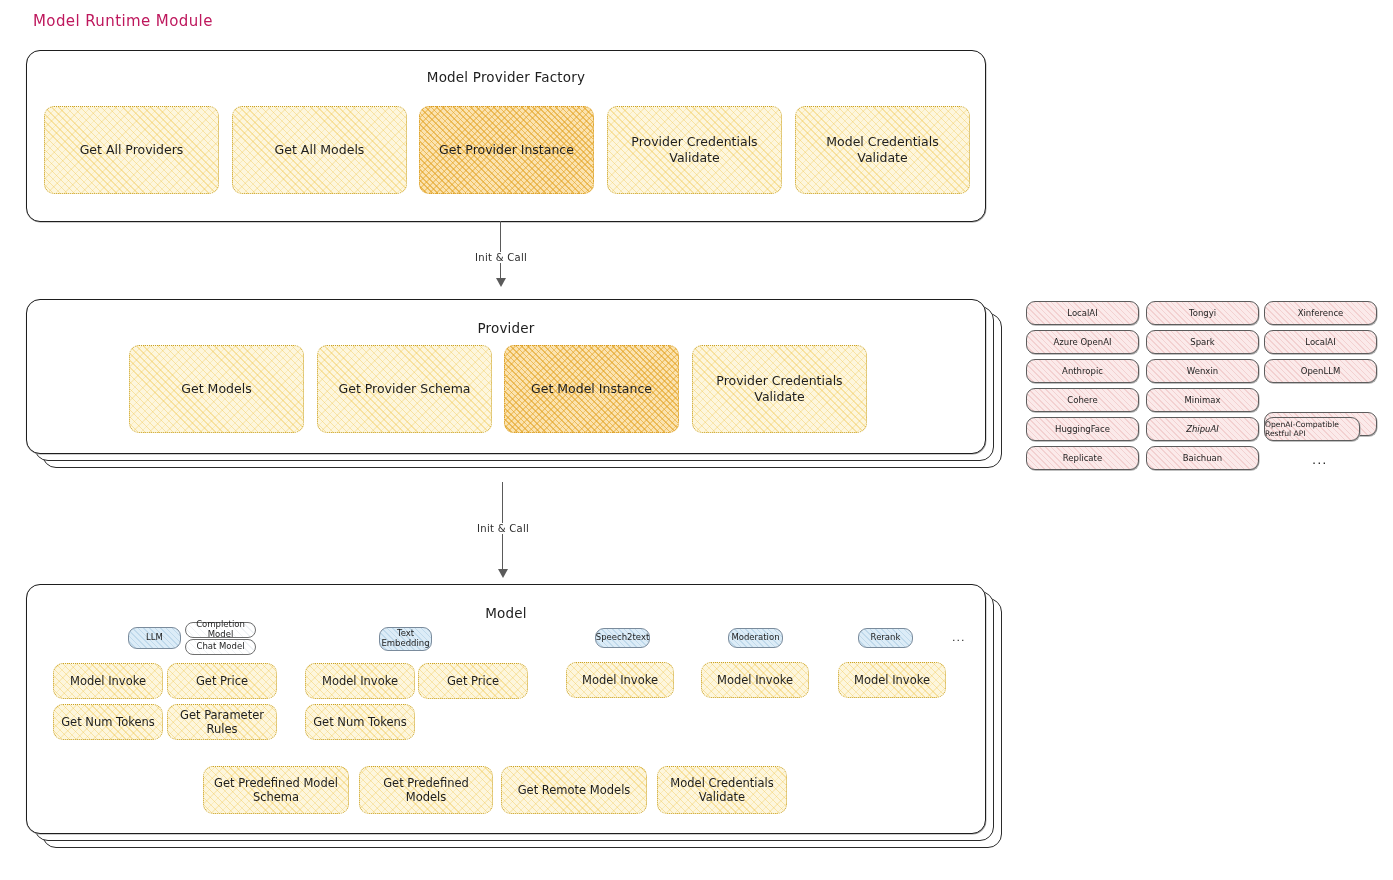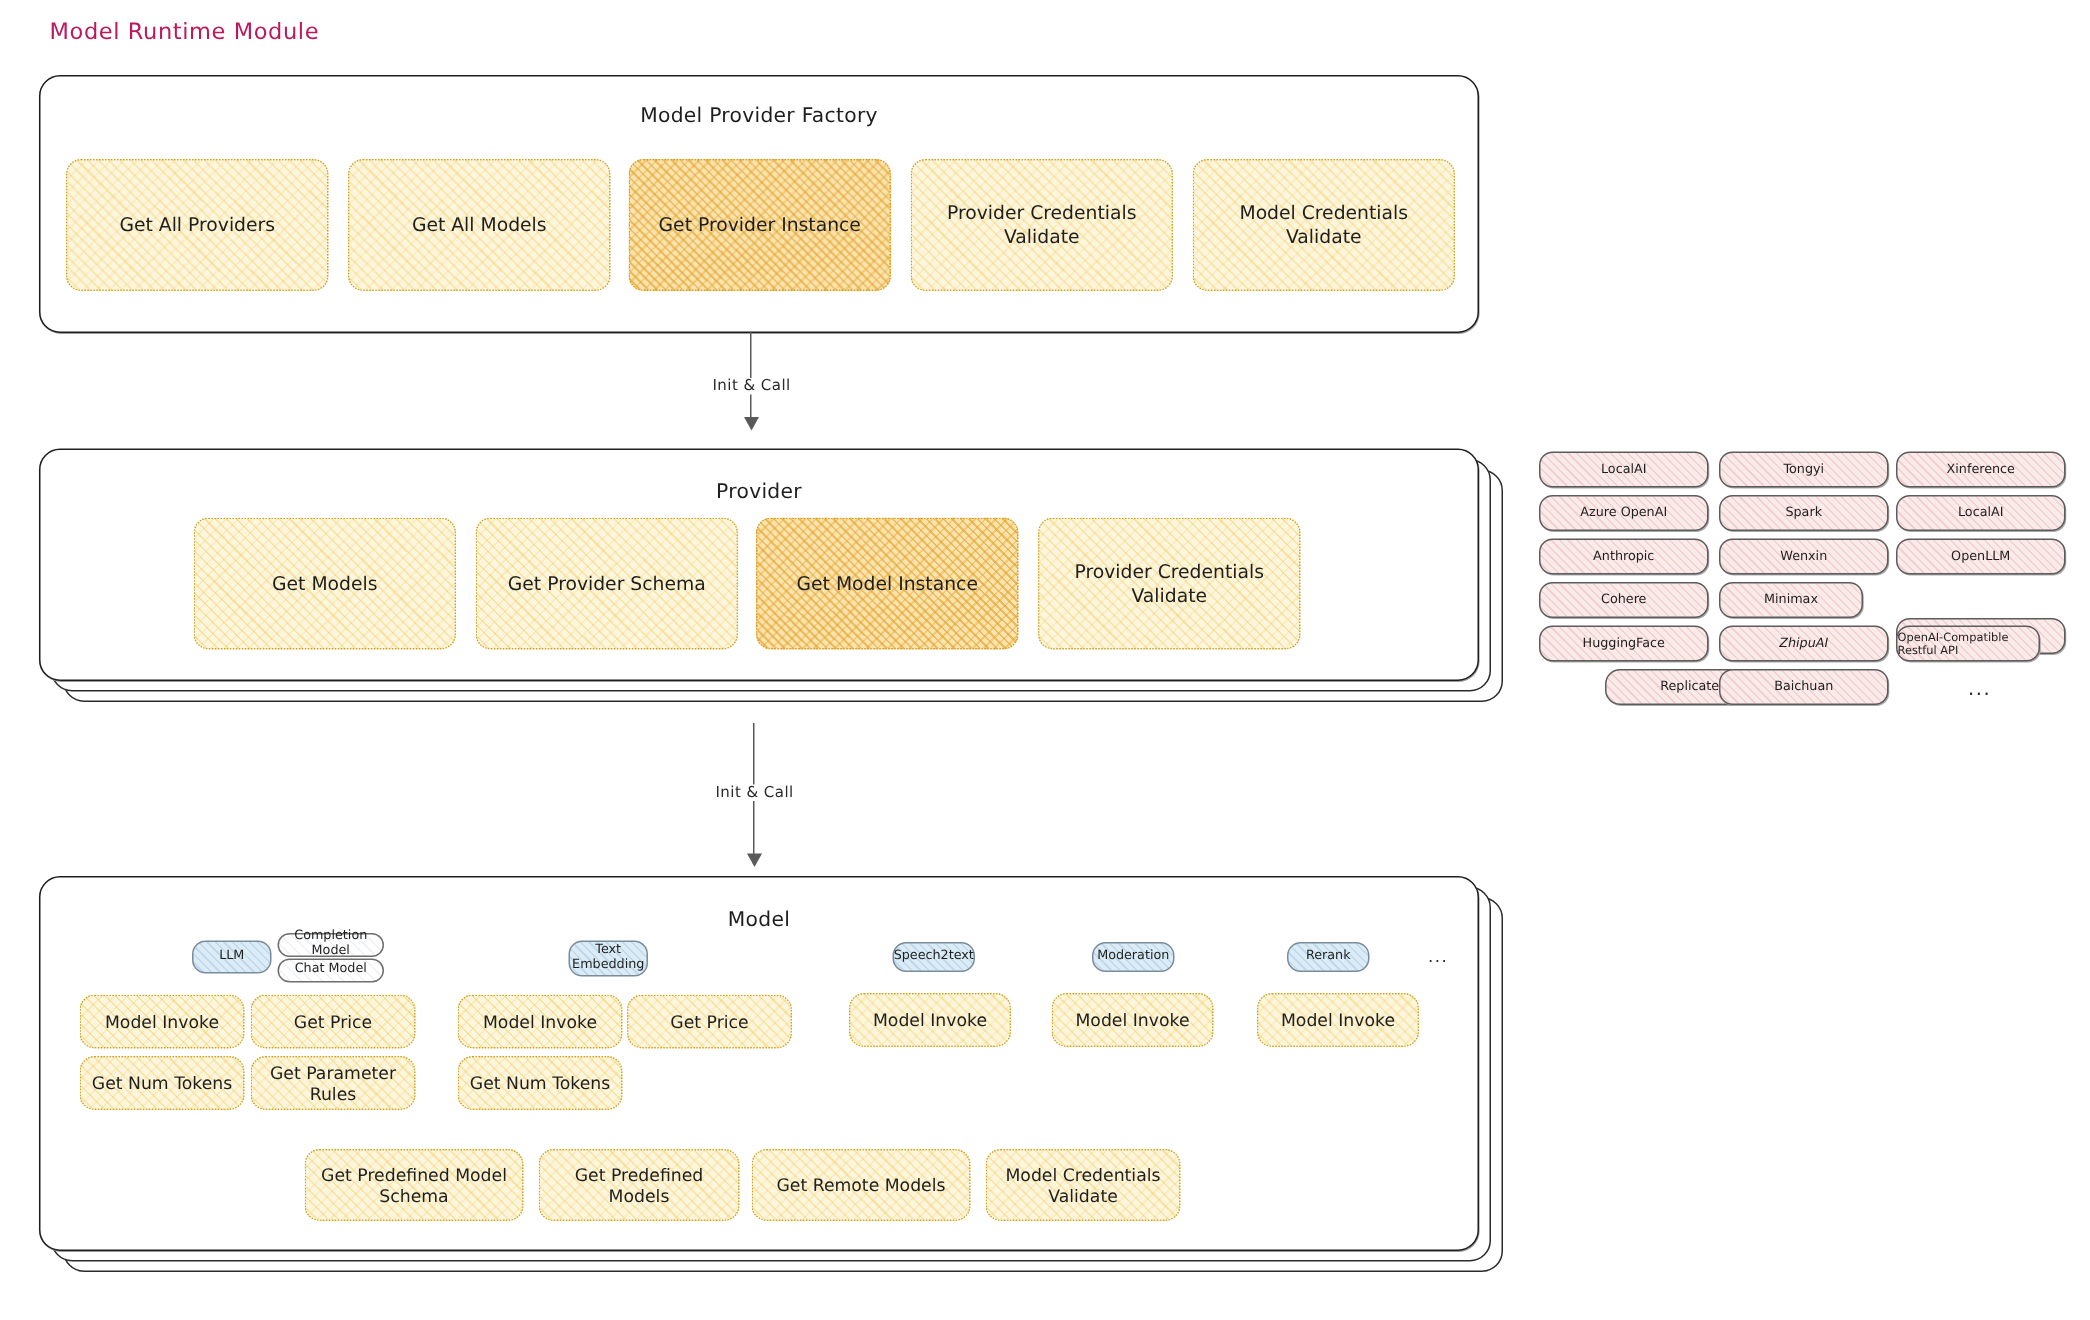--- a/index.html
+++ b/index.html
@@ -131,26 +131,26 @@
 <div class="fcard" style="left:129px;top:345px;width:175px;height:88px;">Get Models</div>
 <div class="fcard" style="left:317px;top:345px;width:175px;height:88px;">Get Provider Schema</div>
 <div class="fcard hl" style="left:504px;top:345px;width:175px;height:88px;">Get Model Instance</div>
 <div class="fcard" style="left:692px;top:345px;width:175px;height:88px;">Provider Credentials Validate</div>
 
 <div class="chip" style="left:1026px;top:301px;width:113px;height:24px;">LocalAI</div>
 <div class="chip" style="left:1026px;top:330px;width:113px;height:24px;">Azure OpenAI</div>
 <div class="chip" style="left:1026px;top:359px;width:113px;height:24px;">Anthropic</div>
 <div class="chip" style="left:1026px;top:388px;width:113px;height:24px;">Cohere</div>
 <div class="chip" style="left:1026px;top:417px;width:113px;height:24px;">HuggingFace</div>
-<div class="chip" style="left:1070px;top:446px;width:113px;height:24px;border-radius:10px;">Replicate</div>
+<div class="chip" style="left:1026px;top:446px;width:113px;height:24px;">Replicate</div>
 
 <div class="chip" style="left:1146px;top:301px;width:113px;height:24px;">Tongyi</div>
 <div class="chip" style="left:1146px;top:330px;width:113px;height:24px;">Spark</div>
 <div class="chip" style="left:1146px;top:359px;width:113px;height:24px;">Wenxin</div>
-<div class="chip" style="left:1146px;top:388px;width:96px;height:24px;text-align:center;">Minimax</div>
+<div class="chip" style="left:1146px;top:388px;width:113px;height:24px;text-align:center;">Minimax</div>
 <div class="chip" style="left:1146px;top:417px;width:113px;height:24px;font-style:italic;">ZhipuAI</div>
 <div class="chip" style="left:1146px;top:446px;width:113px;height:24px;">Baichuan</div>
 
 <div class="chip" style="left:1264px;top:301px;width:113px;height:24px;">Xinference</div>
 <div class="chip" style="left:1264px;top:330px;width:113px;height:24px;">LocalAI</div>
 <div class="chip" style="left:1264px;top:359px;width:113px;height:24px;">OpenLLM</div>
 <div class="chip" style="left:1264px;top:412px;width:113px;height:24px;">ChatGLM</div>
 <div class="chip" style="left:1264px;top:417px;width:96px;height:24px;font-size:7.6px;">OpenAI-Compatible Restful API</div>
 <div class="ellipsis" style="left:1312px;top:452px;">...</div>
 

